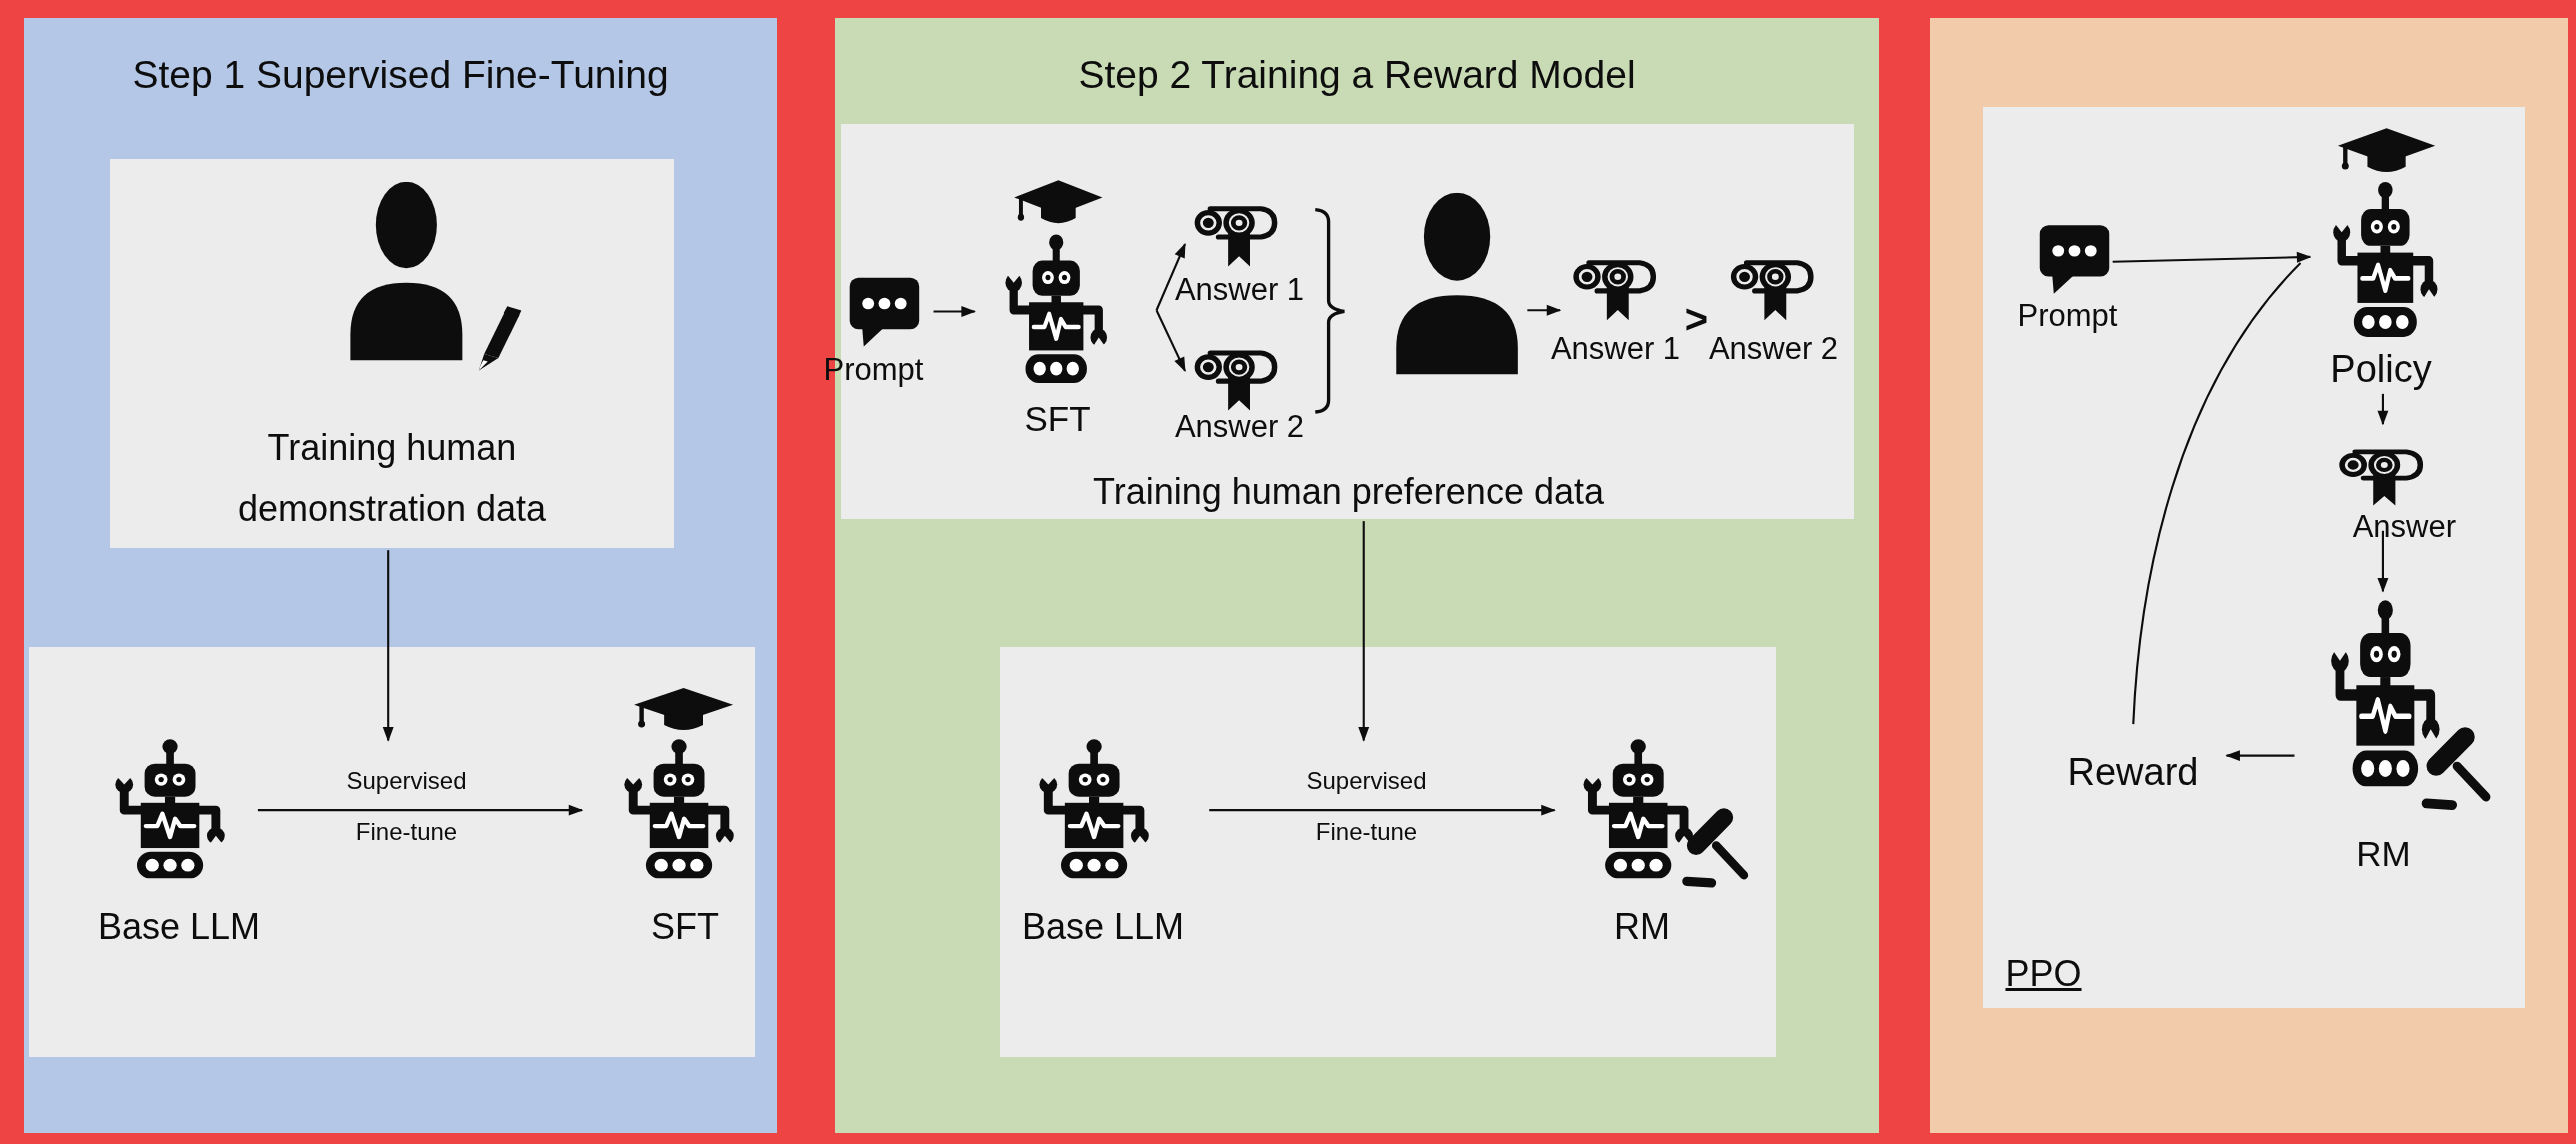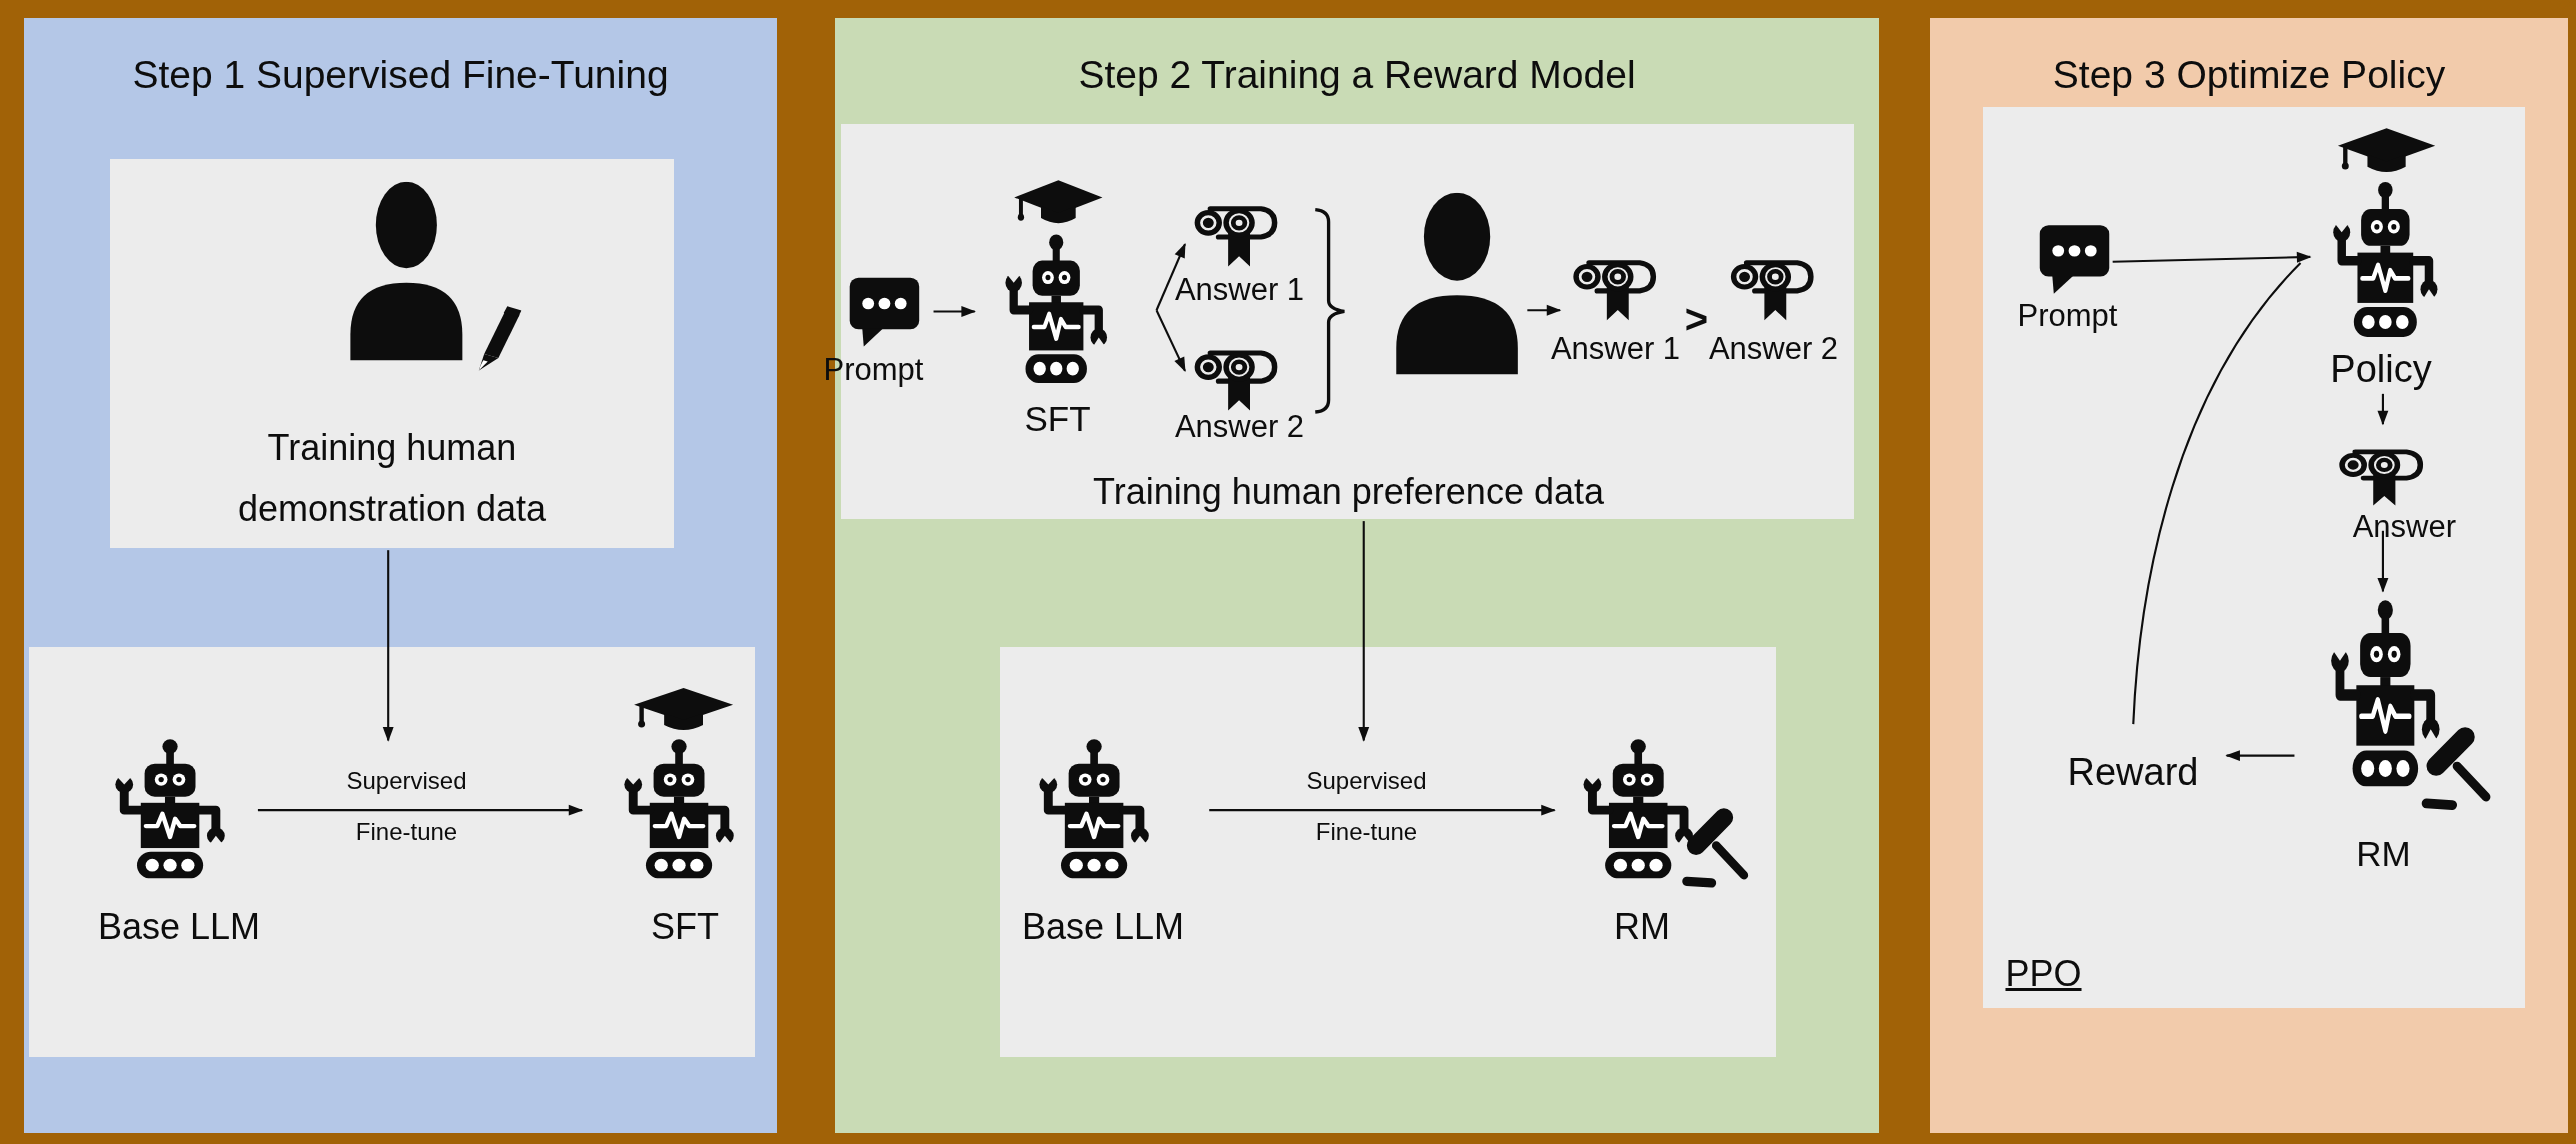--- a/index.html
+++ b/index.html
@@ -1,16 +1,16 @@
 <!DOCTYPE html>
 <html style="--ink: #0d0d0d; --panel1: #b4c7e7; --panel2: #c9dbb5; --panel3: #f2cbab; --box: #ececec;font-size:9.7px"><head>
 <meta charset="utf-8">
 <style>
   html,body{margin:0;padding:0;background:#fff;}
-  #app{position:relative;width:2576px;height:1144px;background:#a16207;overflow:hidden;
+  #app{position:relative;width:2576px;height:1144px;background:#ef4444;overflow:hidden;
        font-family:"Liberation Sans","DejaVu Sans",sans-serif;color:var(--ink,#0d0d0d);}
   .panel{position:absolute;top:18px;height:1115px;}
   .panel1{left:24px;width:753px;background:var(--panel1,#b4c7e7);}
   .panel2{left:835px;width:1044px;background:var(--panel2,#c9dbb5);}
   .panel3{left:1930px;width:638px;background:var(--panel3,#f2cbab);}
   .gbox{position:absolute;background:var(--box,#ececec);}
   .t{position:absolute;text-align:center;color:var(--ink,#0d0d0d);white-space:pre-line;}
   .title{font-size:39px;line-height:53px;letter-spacing:0px;}
   .caption{font-size:36px;line-height:61px;}
   .mid{font-size:24px;line-height:51px;}
@@ -176,21 +176,20 @@
   <div class="t small" style="left:1167px;top:275px;width:145px;">Answer 1</div>
   <div class="t small" style="left:1167px;top:412px;width:145px;">Answer 2</div>
   <div class="t small" style="left:1543px;top:334px;width:145px;">Answer 1</div>
   <div class="t gt" style="left:1670px;top:298px;width:53px;">&gt;</div>
   <div class="t small" style="left:1701px;top:334px;width:145px;">Answer 2</div>
   <div class="t caption" style="left:924px;top:461px;width:849px;">Training human preference data</div>
   <div class="t mid" style="left:1209px;top:755px;width:315px;"><span>Supervised</span><br><span>Fine-tune</span></div>
   <div class="t model" style="left:982px;top:907px;width:242px;">Base LLM</div>
   <div class="t model" style="left:1521px;top:907px;width:242px;">RM</div>
 
-  <div class="t title" style="left:1930px;top:48px;width:638px;">Step 3 Optimize Policy</div>
   <div class="t small" style="left:2007px;top:301px;width:121px;">Prompt</div>
   <div class="t big" style="left:2260px;top:349px;width:242px;">Policy</div>
   <div class="t small" style="left:2311px;top:512px;width:145px;text-align:right;">Answer</div>
   <div class="t big" style="left:2012px;top:737px;width:242px;margin-top:15px;">Reward</div>
   <div class="t" style="left:2311px;top:835px;width:145px;font-size:35px;line-height:38px;">RM</div>
   <div class="t" style="left:1983px;top:954px;width:121px;font-size:36px;line-height:39px;text-decoration:underline;">PPO</div>
 
 </div>
 
 

